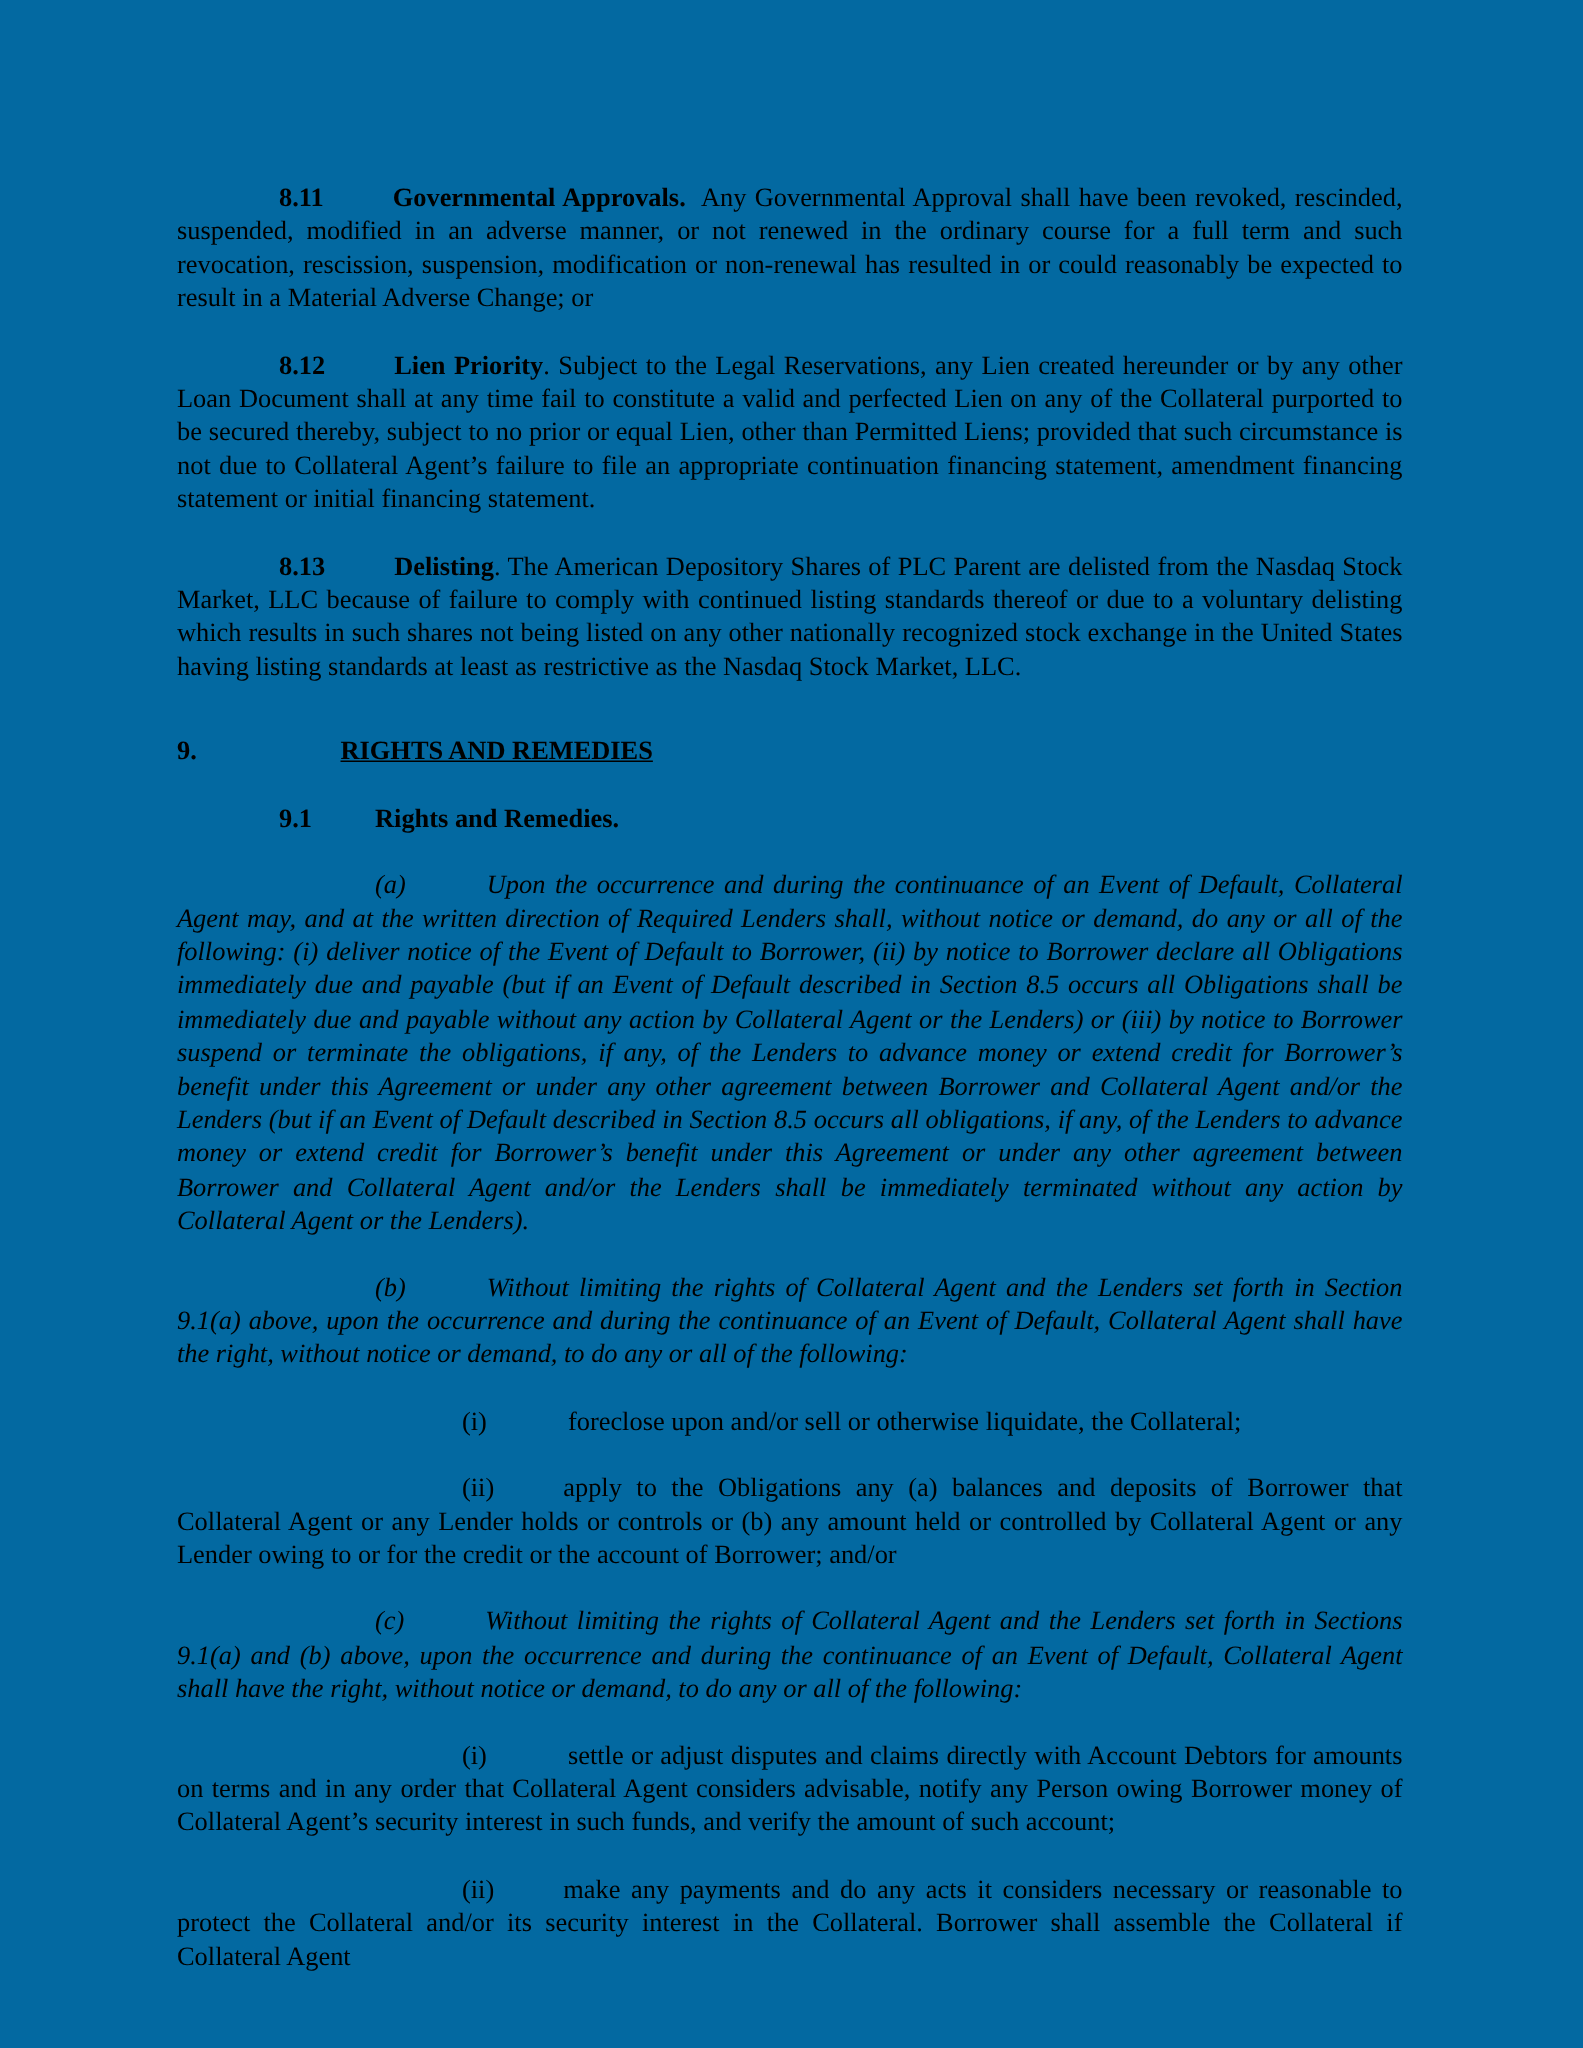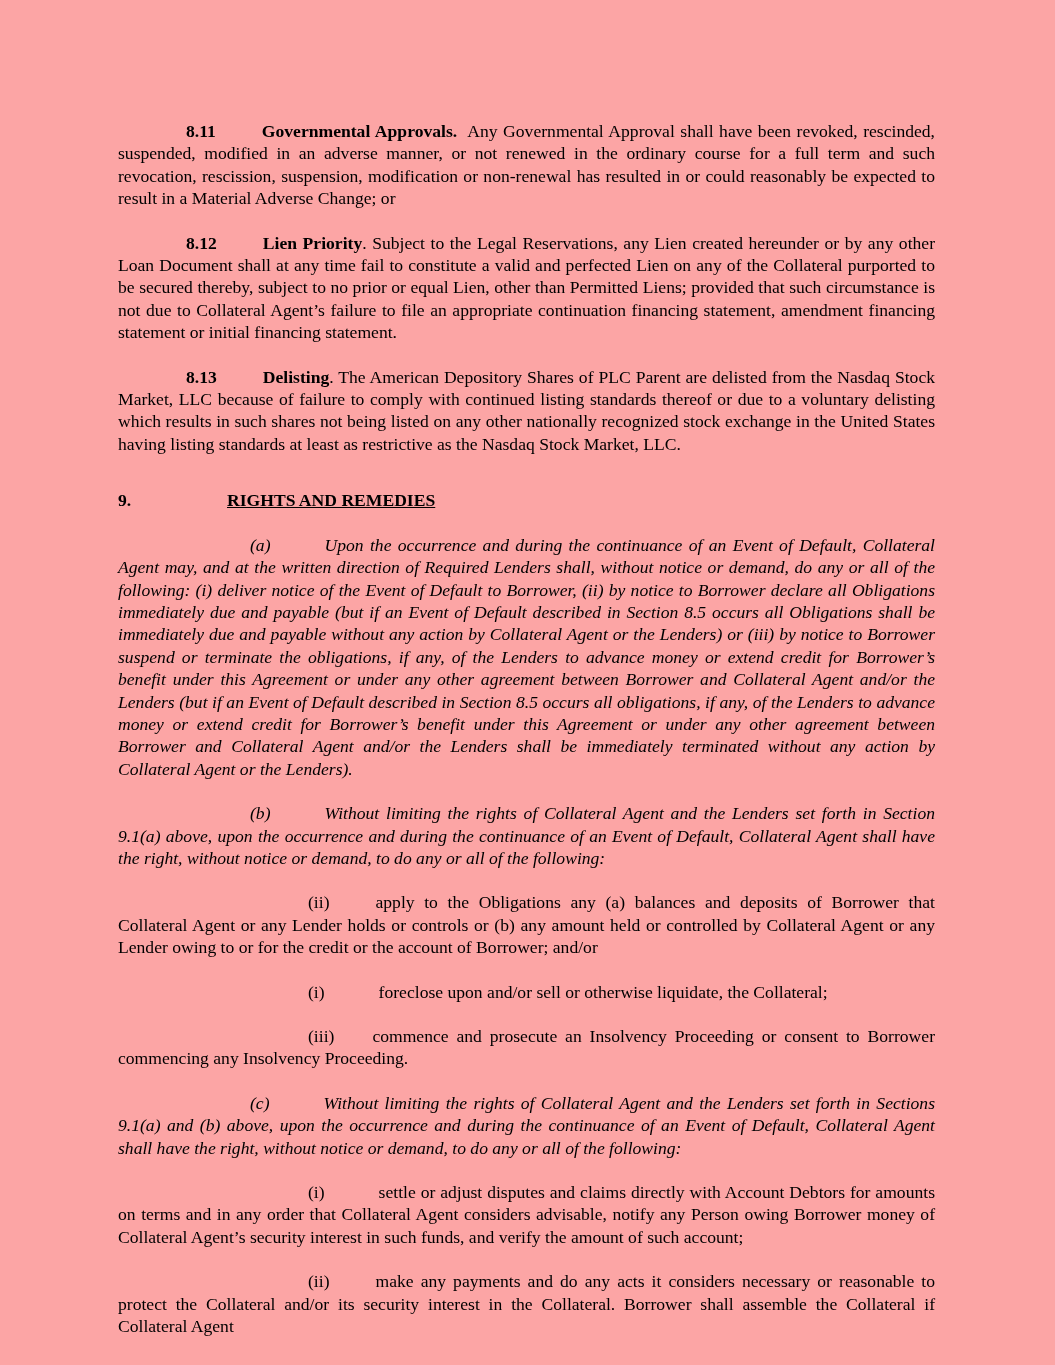--- a/index.html
+++ b/index.html
@@ -10,21 +10,21 @@
   }
   body {
     font-family: "Liberation Serif", "DejaVu Serif", serif;
     color: #000000;
   }
   .page {
     position: relative;
     width: 1055px;
     height: 1365px;
     margin: 0 auto;
-    background: #fca5a5;
+    background: #0369a1;
     box-sizing: border-box;
     overflow: hidden;
   }
   .content {
     position: absolute;
     left: 118px;
     top: 120px;
     width: 817px;            
     font-size: 17.6px;
     line-height: 22.4px;
@@ -88,30 +88,33 @@
 
     <p class="para numbered"><span class="b">8.12</span><span class="tab-md"></span><span class="b">Lien Priority</span><span>. Subject to the Legal Reservations, any Lien created hereunder or by any other Loan Document shall at any time fail to constitute a valid and perfected Lien on any of the Collateral purported to be secured thereby, subject to no prior or equal Lien, other than Permitted Liens; provided that such circumstance is not due to Collateral Agent’s failure to file an appropriate continuation financing statement, amendment financing statement or initial financing statement.</span></p>
 
     <p class="para numbered"><span class="b">8.13</span><span class="tab-md"></span><span class="b">Delisting</span><span>. The American Depository Shares of PLC Parent are delisted from the Nasdaq Stock Market, LLC because of failure to comply with continued listing standards thereof or due to a voluntary delisting which results in such shares not being listed on any other nationally recognized stock exchange in the United States having listing standards at least as restrictive as the Nasdaq Stock Market, LLC.</span></p>
 
     <div class="heading-row heading-major">
       <span class="num">9.</span>
       <span class="txt">RIGHTS AND REMEDIES</span>
     </div>
 
+    <div class="heading-row heading-sub">
+      <span class="num">9.1</span>
+      <span class="txt">Rights and Remedies.</span>
+    </div>
 
     <p class="para lettered"><span>(a)</span><span class="tab-lg"></span><span>Upon the occurrence and during the continuance of an Event of Default, Collateral Agent may, and at the written direction of Required Lenders shall, without notice or demand, do any or all of the following: (i) deliver notice of the Event of Default to Borrower, (ii) by notice to Borrower declare all Obligations immediately due and payable (but if an Event of Default described in Section 8.5 occurs all Obligations shall be immediately due and payable without any action by Collateral Agent or the Lenders) or (iii) by notice to Borrower suspend or terminate the obligations, if any, of the Lenders to advance money or extend credit for Borrower’s benefit under this Agreement or under any other agreement between Borrower and Collateral Agent and/or the Lenders (but if an Event of Default described in Section 8.5 occurs all obligations, if any, of the Lenders to advance money or extend credit for Borrower’s benefit under this Agreement or under any other agreement between Borrower and Collateral Agent and/or the Lenders shall be immediately terminated without any action by Collateral Agent or the Lenders).</span></p>
 
     <p class="para lettered"><span>(b)</span><span class="tab-lg"></span><span>Without limiting the rights of Collateral Agent and the Lenders set forth in Section 9.1(a) above, upon the occurrence and during the continuance of an Event of Default, Collateral Agent shall have the right, without notice or demand, to do any or all of the following:</span></p>
 
+    <p class="para roman"><span>(i)</span><span class="tab-lg"></span><span>foreclose upon and/or sell or otherwise liquidate, the Collateral;</span></p>
+
     <p class="para roman"><span>(ii)</span><span class="tab-md"></span><span>apply to the Obligations any (a) balances and deposits of Borrower that Collateral Agent or any Lender holds or controls or (b) any amount held or controlled by Collateral Agent or any Lender owing to or for the credit or the account of Borrower; and/or</span></p>
 
-    <p class="para roman"><span>(i)</span><span class="tab-lg"></span><span>foreclose upon and/or sell or otherwise liquidate, the Collateral;</span></p>
-
-    <p class="para roman"><span>(iii)</span><span class="tab-sm"></span><span>commence and prosecute an Insolvency Proceeding or consent to Borrower commencing any Insolvency Proceeding.</span></p>
 
     <p class="para lettered"><span>(c)</span><span class="tab-lg"></span><span>Without limiting the rights of Collateral Agent and the Lenders set forth in Sections 9.1(a) and (b) above, upon the occurrence and during the continuance of an Event of Default, Collateral Agent shall have the right, without notice or demand, to do any or all of the following:</span></p>
 
     <p class="para roman"><span>(i)</span><span class="tab-lg"></span><span>settle or adjust disputes and claims directly with Account Debtors for amounts on terms and in any order that Collateral Agent considers advisable, notify any Person owing Borrower money of Collateral Agent’s security interest in such funds, and verify the amount of such account;</span></p>
 
     <p class="para roman tight"><span>(ii)</span><span class="tab-md"></span><span>make any payments and do any acts it considers necessary or reasonable to protect the Collateral and/or its security interest in the Collateral.  Borrower shall assemble the Collateral if Collateral Agent</span></p>
 
   </div>
 </div>
 

